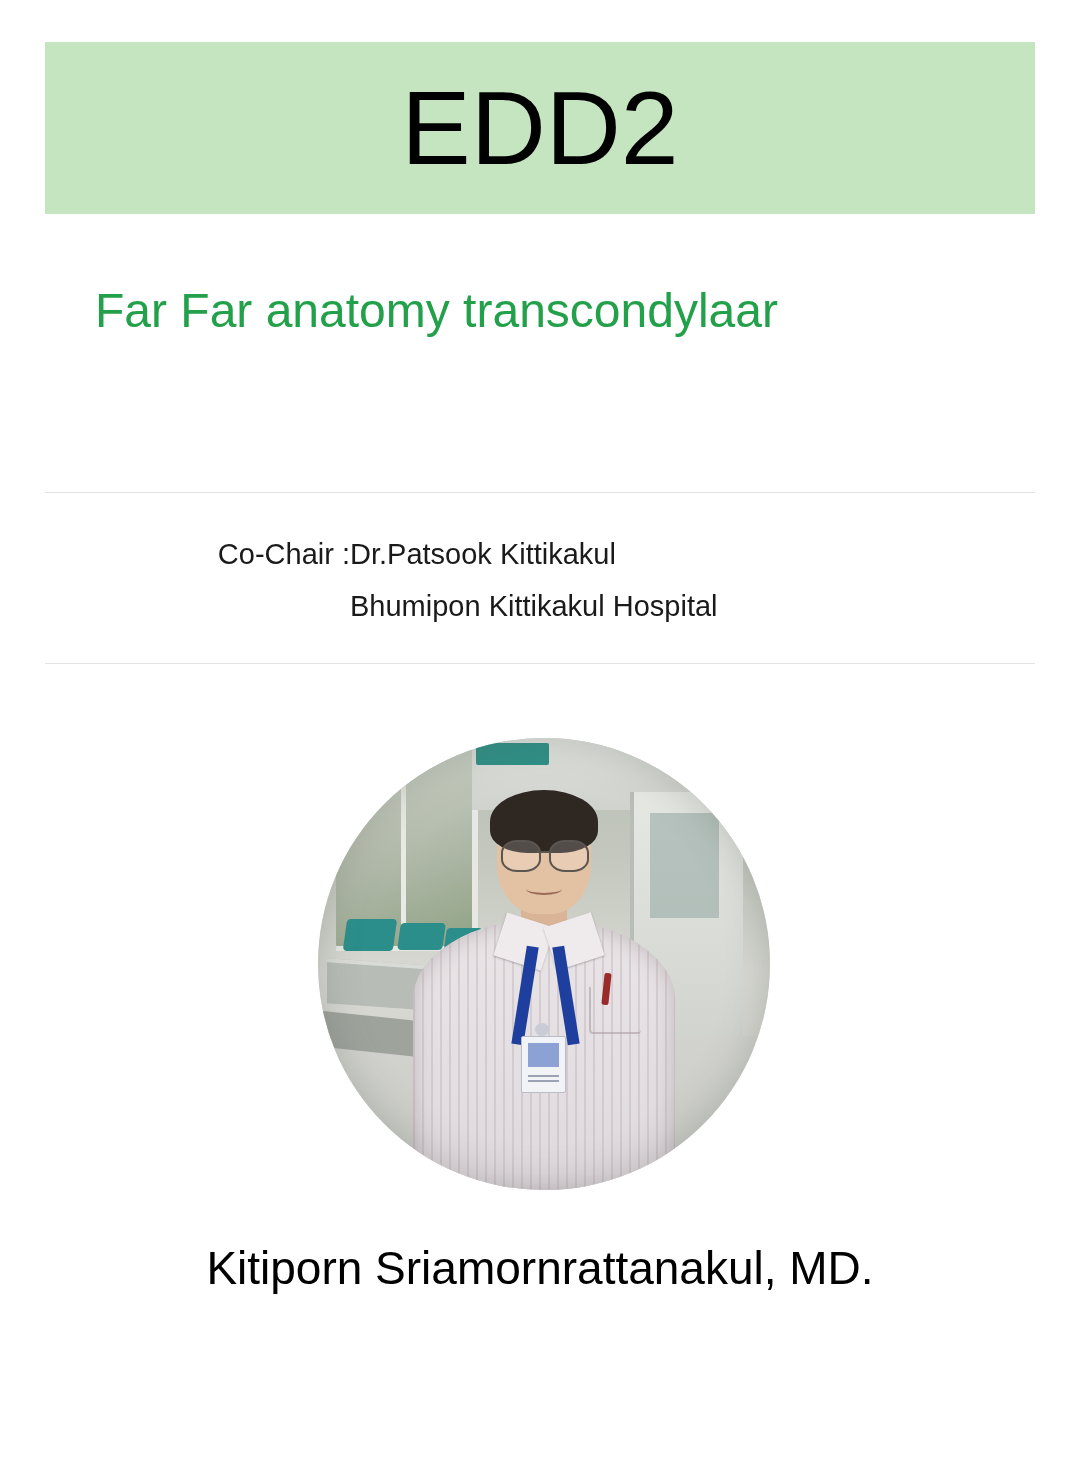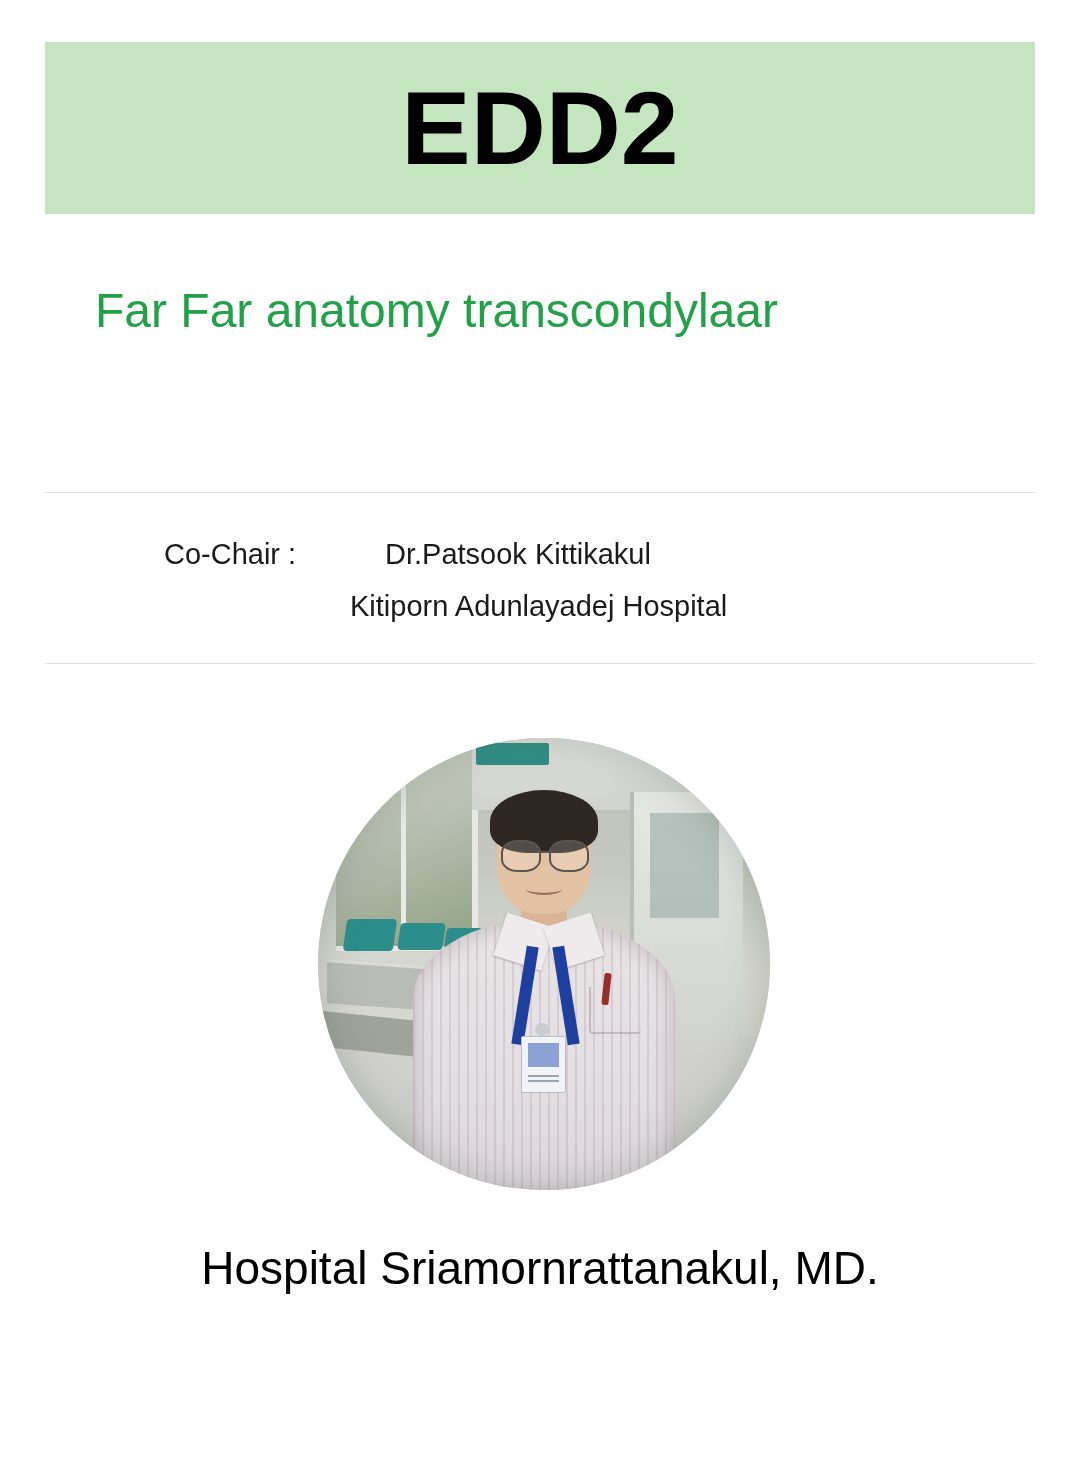--- a/index.html
+++ b/index.html
@@ -31,21 +31,21 @@
     width: 990px;
     height: 172px;
     background: #c5e5c0;
     display: flex;
     align-items: center;
     justify-content: center;
   }
   .banner-code {
     font-size: 104px;
     line-height: 1;
-    font-weight: 700;
+    font-weight: 400;
     color: #000000;
     letter-spacing: 0px;
     font-family: "Liberation Sans", sans-serif;
   }
 
   
   .title {
     position: absolute;
     left: 95px;
     top: 272px;
@@ -81,24 +81,24 @@
     line-height: 52px;
     color: #1a1a1a;
   }
   .cochair-row {
     display: flex;
     align-items: baseline;
   }
   .cochair-label {
     width: 186px;
     flex: 0 0 186px;
+    text-align: right;
   }
   .cochair-value {
     flex: 1 1 auto;
-    margin-left: 35px;
   }
   .cochair-affil {
     margin-left: 186px;
   }
 
   
   .photo-wrap {
     position: absolute;
     left: 318px;
     top: 738px;
@@ -394,21 +394,21 @@
     <span class="line">Far Far anatomy transcondylaar</span>
   </div>
 
   <div class="rule rule-top"></div>
 
   <div class="cochair">
     <div class="cochair-row">
       <span class="cochair-label">Co-Chair :</span>
       <span class="cochair-value">Dr.Patsook  Kittikakul</span>
     </div>
-    <div class="cochair-affil">Kitiporn Adunlayadej Hospital</div>
+    <div class="cochair-affil">Bhumipon Kittikakul Hospital</div>
   </div>
 
   <div class="rule rule-bottom"></div>
 
   <div class="photo-wrap">
     <div class="photo">
       <div class="ph-bg"></div>
       <div class="ph-window"></div>
       <div class="ph-ceiling"></div>
       <div class="ph-teal"></div>
@@ -436,15 +436,15 @@
       <div class="ph-glass-bridge"></div>
       <div class="ph-mouth"></div>
       <div class="ph-lanyard-l"></div>
       <div class="ph-lanyard-r"></div>
       <div class="ph-clip"></div>
       <div class="ph-badge"></div>
       <div class="ph-vignette"></div>
     </div>
   </div>
 
-  <div class="presenter">Hospital Sriamornrattanakul, MD.</div>
+  <div class="presenter">Kitiporn Sriamornrattanakul, MD.</div>
 
 </div>
 
 </body></html>

